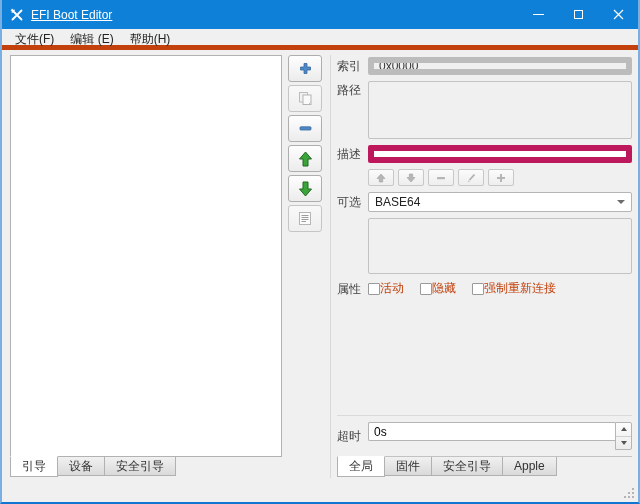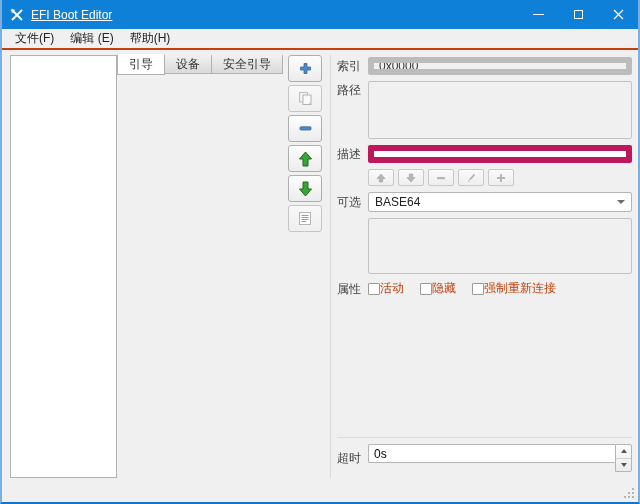--- a/index.html
+++ b/index.html
@@ -26,28 +26,28 @@
   }
   .titlebar .app-icon { margin-left: 8px; display: flex; }
   .titlebar .title { margin-left: 7px; font-size: 12px; text-decoration: underline; }
   .win-controls { margin-left: auto; display: flex; height: 100%; }
   .win-btn { width: 40px; height: 100%; display: flex; align-items: center; justify-content: center; }
   .min-glyph { width: 11px; height: 1px; background: #fff; }
   .max-glyph { width: 9px; height: 9px; border: 1px solid #fff; }
   
   .menubar {
     height: 21px; background: #f0f0f0;
-    display: flex; align-items: center;
+    display: flex; align-items: flex-start;
     padding-left: 5px; flex-shrink: 0;
-    border-bottom: 2px solid #c2410c;
+    border-bottom: 5px solid #c2410c;
   }
   .menu-item { padding: 2px 8px; color: #222; }
   
   .content { flex: 1; display: flex; padding: 5px 6px 0 8px; min-height: 0; }
-  .left-col { width: 272px; display: flex; flex-shrink: 0; }
+  .left-col { width: 272px; display: flex; flex-direction: column; flex-shrink: 0; }
   .boot-list { flex: 1; background: #fff; border: 1px solid #b2b2b2; }
   .tabs-row { display: flex; height: 21px; flex-shrink: 0; }
   .tab {
     padding: 0 11px; display: flex; align-items: center;
     height: 19px; font-size: 12px; color: #333;
     background: linear-gradient(#f1f1f1, #dadada);
     border: 1px solid #b1b1b1; border-top: none;
     margin-right: -1px;
   }
   .tab.active {
@@ -295,20 +295,36 @@
             <div class="spin-up">
               <span class="tri-up"></span>
             </div>
             <div class="spin-dn">
               <span class="tri-dn"></span>
             </div>
           </div>
         </div>
       </div>
 
+      <div class="right-tabs-wrap">
+        <div class="tabs-row">
+          <div class="tab active">
+            <span>全局</span>
+          </div>
+          <div class="tab">
+            <span>固件</span>
+          </div>
+          <div class="tab">
+            <span>安全引导</span>
+          </div>
+          <div class="tab">
+            <span>Apple</span>
+          </div>
+        </div>
+      </div>
 
     </div>
   </div>
 
   <div class="bottom-strip">
     <div class="grip">
       <i></i>
         <i></i>
         <i></i>
         <i></i>

